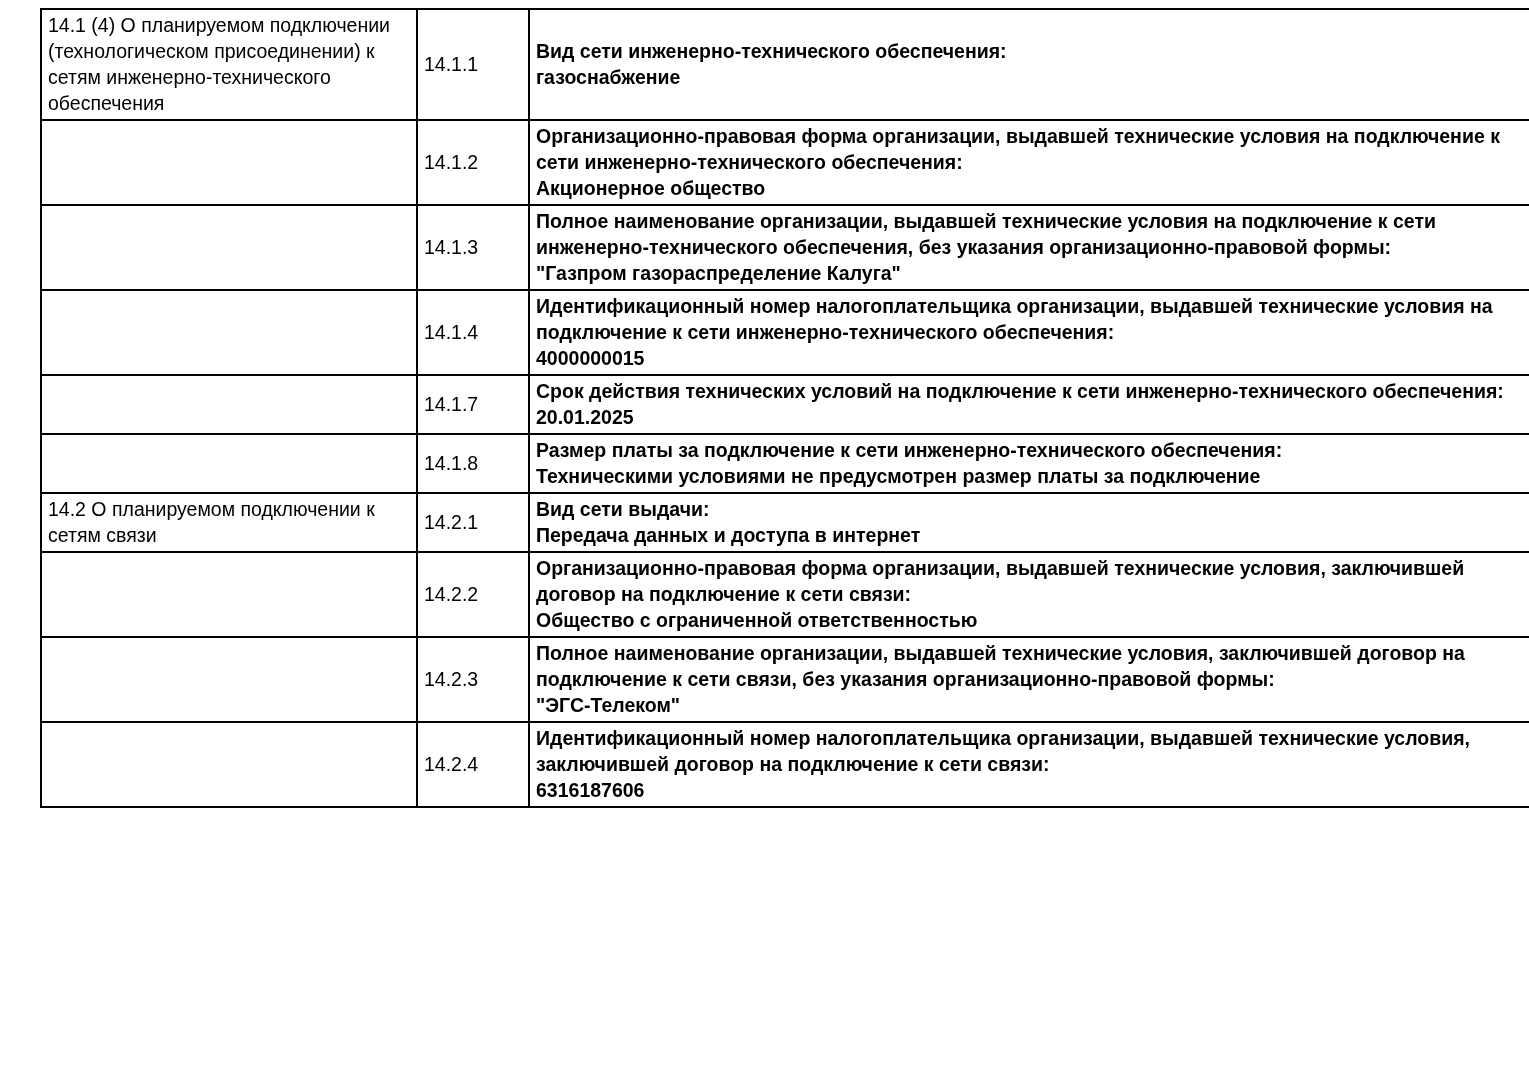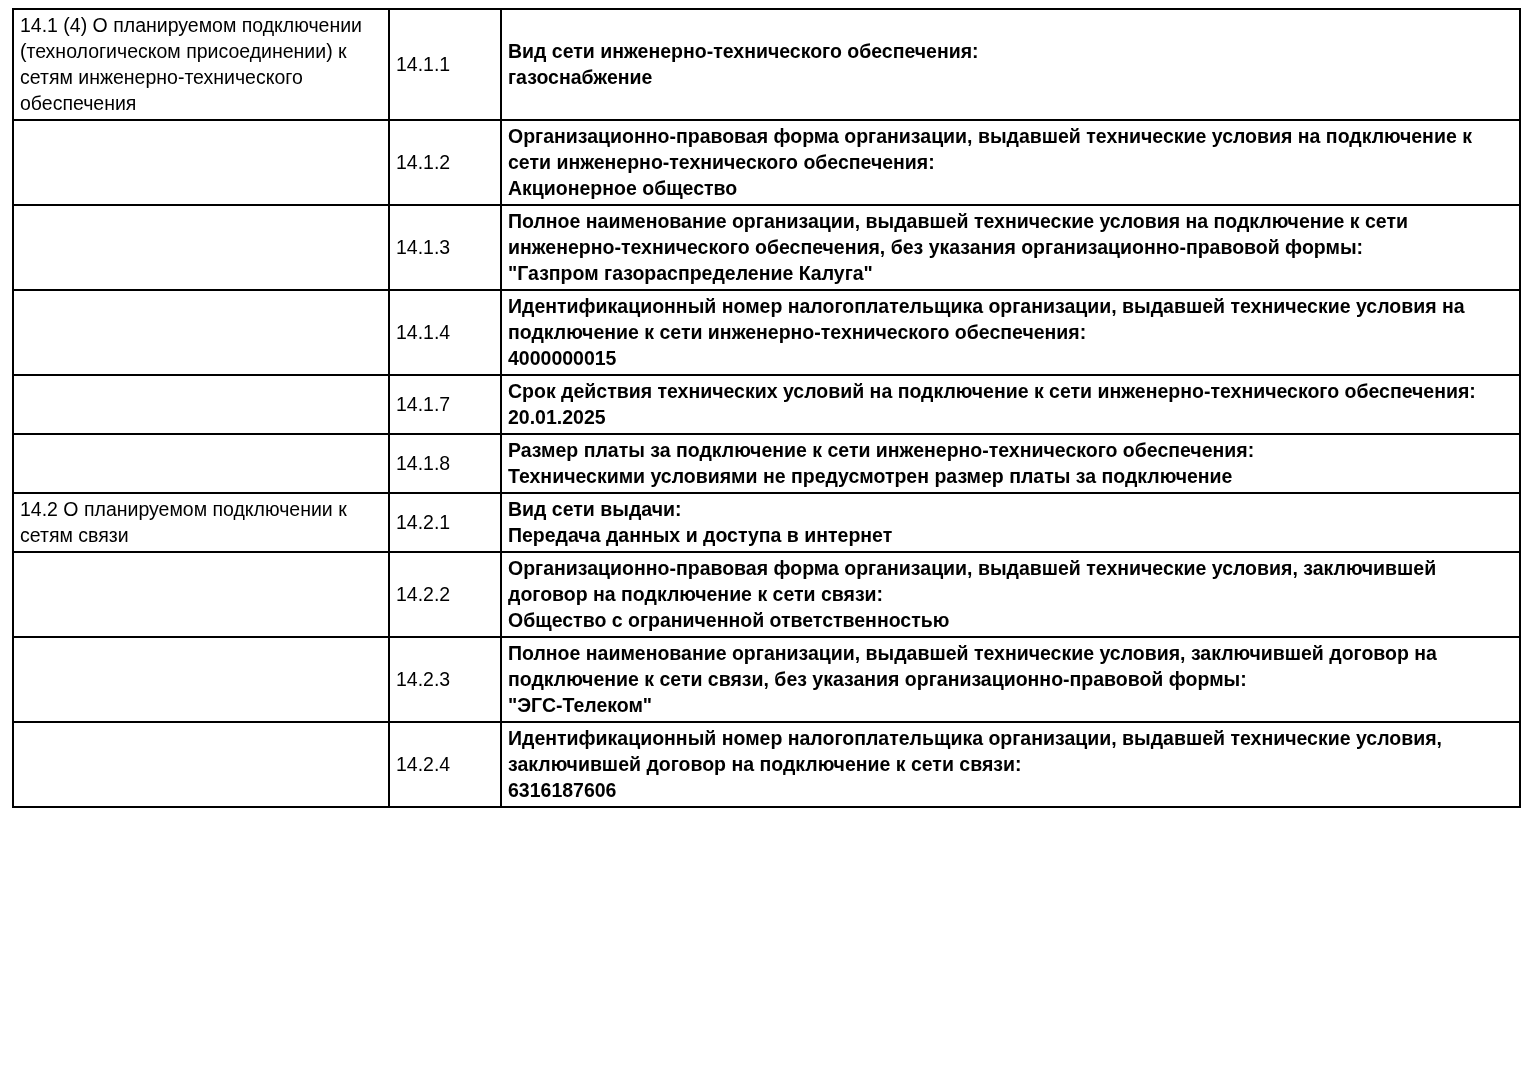--- a/index.html
+++ b/index.html
@@ -4,20 +4,21 @@
 <style>
   html, body {
     margin: 0;
     padding: 0;
     background: #ffffff;
     font-family: "Liberation Sans", sans-serif;
     color: #000000;
   }
   .page {
     padding: 8px 12px;
+    margin-left: 28px;
   }
   table.decl-table {
     border-collapse: collapse;
     table-layout: fixed;
     width: 1505px;
   }
   table.decl-table td {
     border: 2px solid #000000;
     padding: 2px 6px 3px 6px;
     font-size: 19.5px;

